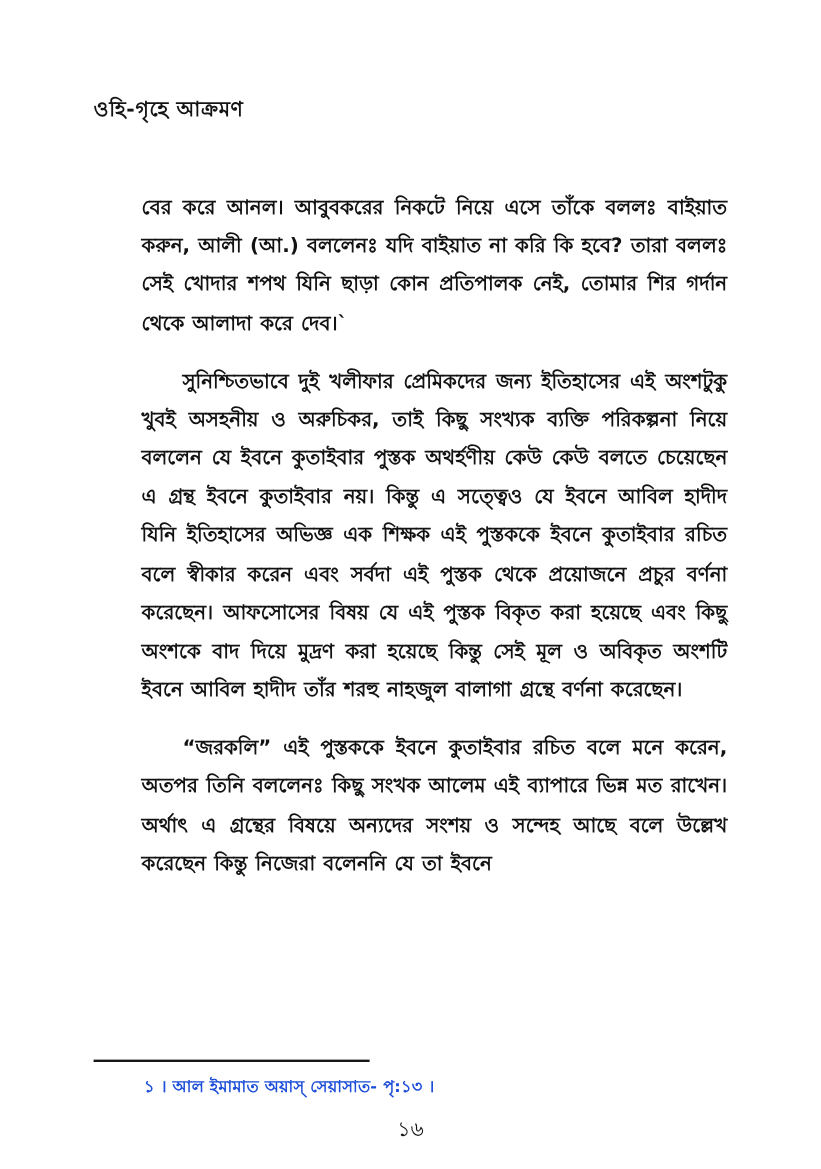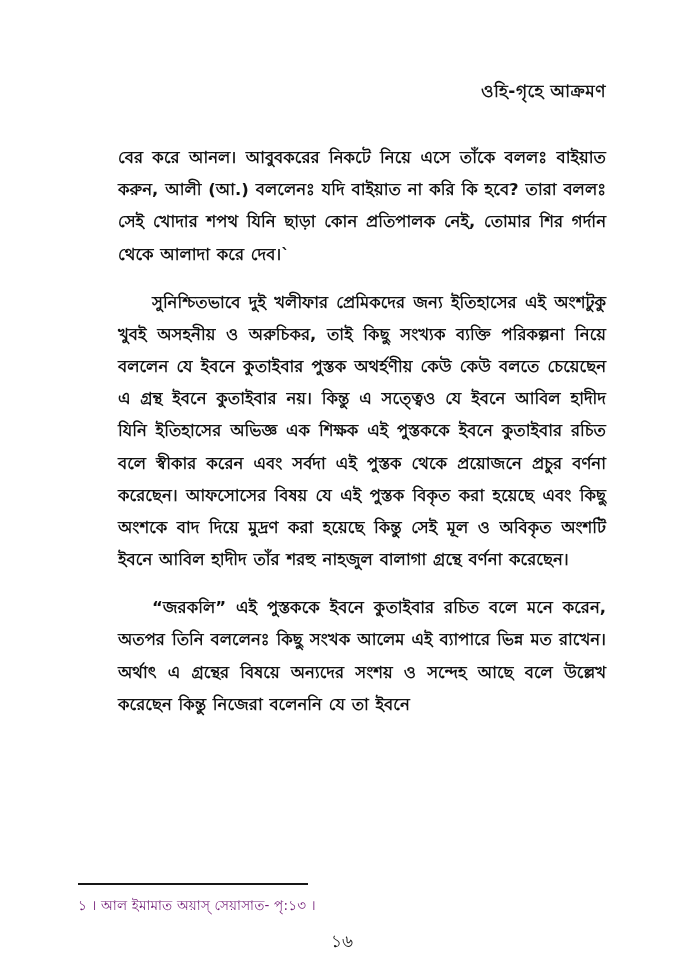--- a/index.html
+++ b/index.html
@@ -19,26 +19,26 @@
     position: absolute;
     left: 0;
     top: 0;
     width: 684px;
     height: 974px;
     box-sizing: border-box;
     padding: 78px 78px 40px 78px;
     background: #ffffff;
   }
   .header {
-    text-align: right;
+    text-align: left;
     font-size: 17px;
     letter-spacing: 0.5px;
     font-weight: 700;
     color: #141414;
-    margin: 0 0 36px 0;
+    margin: 0 0 51px 0;
     font-family: "DejaVu Sans", "Liberation Sans", sans-serif;
   }
   .body-text {
     font-family: "DejaVu Sans", "Liberation Sans", sans-serif;
     font-size: 16.5px;
     line-height: 1.95;
     color: #121212;
     text-align: justify;
     text-justify: inter-word;
     font-weight: 600;
@@ -60,23 +60,24 @@
   }
   .footnote-rule {
     width: 230px;
     height: 2px;
     background: #171717;
     margin: 0 0 10px 0;
   }
   .footnote {
     font-family: "DejaVu Sans", "Liberation Sans", sans-serif;
     font-size: 13.5px;
-    font-weight: 400;
-    color: #701a75;
+    font-weight: 700;
+    color: #1d4ed8;
     letter-spacing: 0.2px;
+    margin-left: 42px;
   }
   .page-number {
     position: absolute;
     left: 0;
     right: 0;
     bottom: 18px;
     text-align: center;
     font-family: "DejaVu Sans", "Liberation Sans", sans-serif;
     font-size: 17px;
     font-weight: 400;

